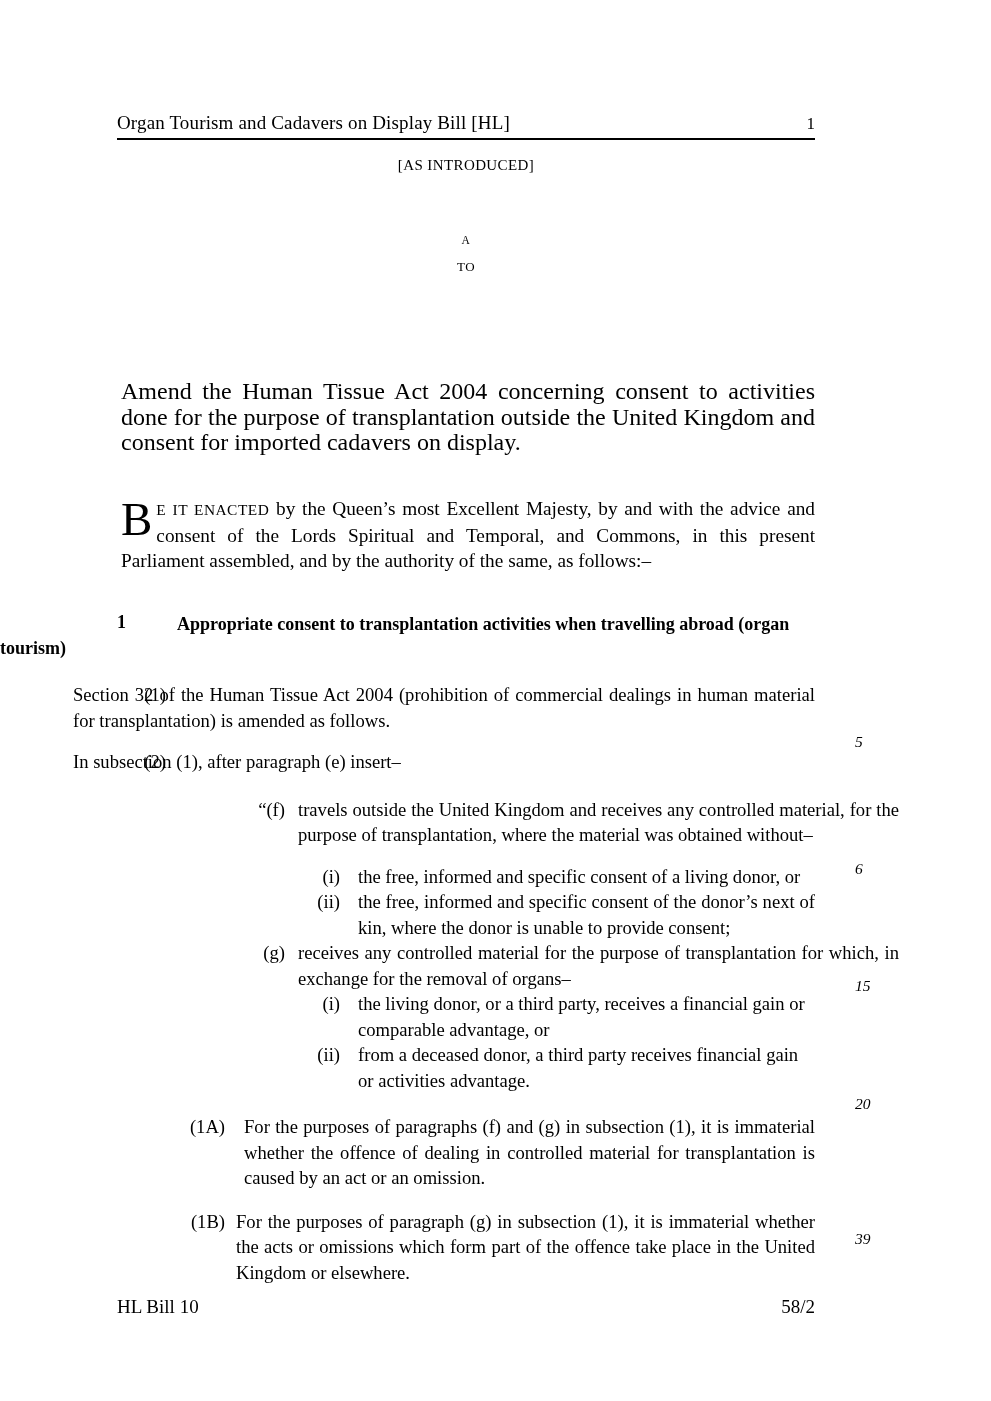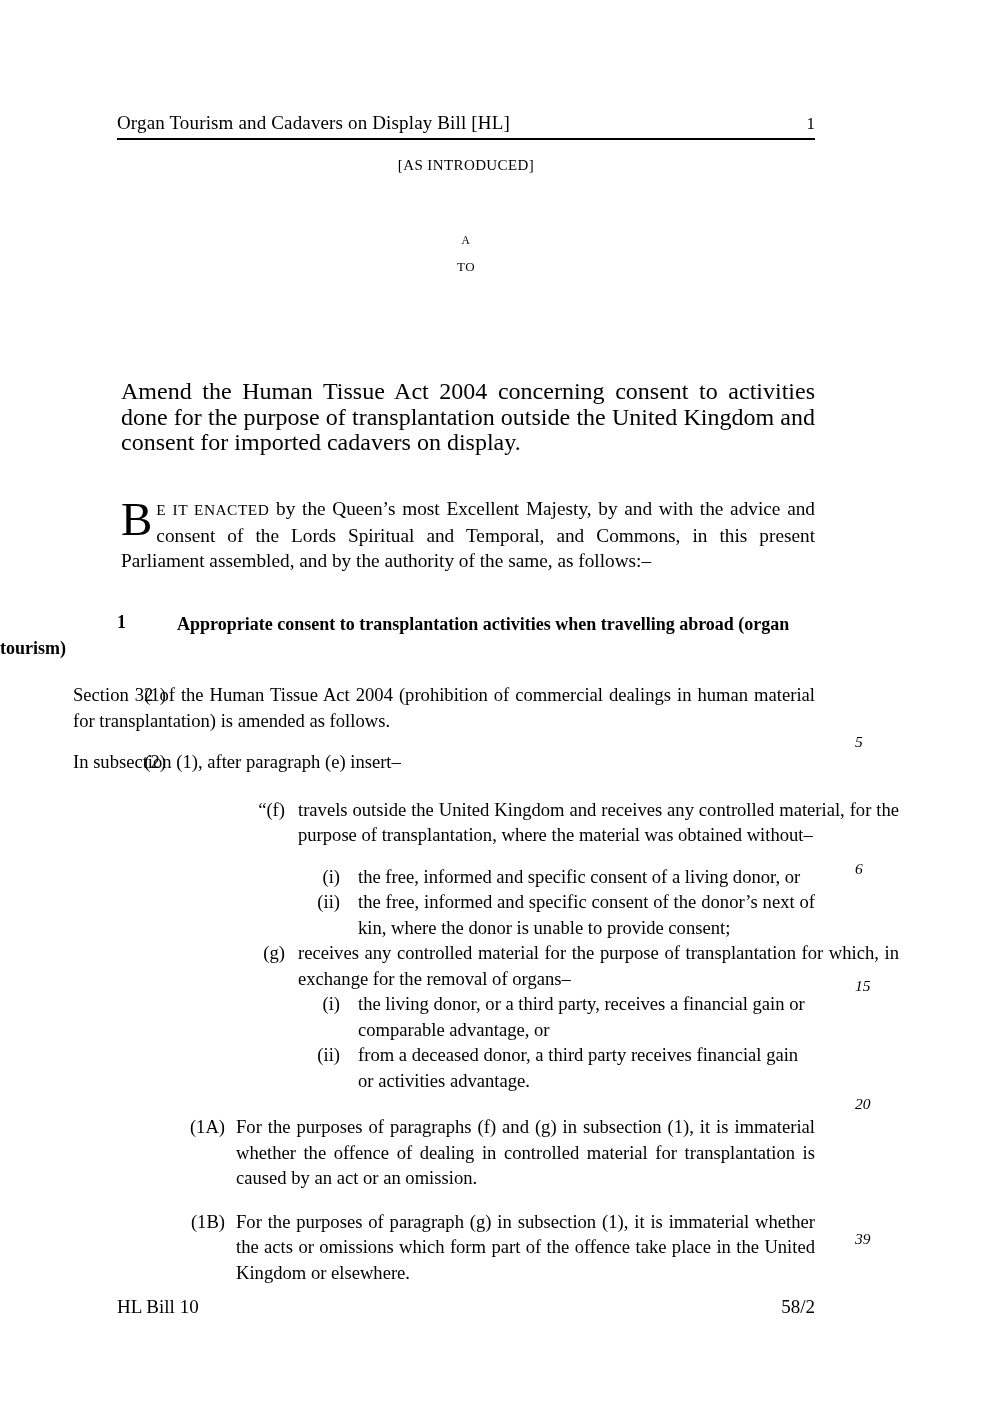--- a/index.html
+++ b/index.html
@@ -262,21 +262,21 @@
     <div class="item lvl-subpara" style="margin-bottom:0;">
       <span class="lbl">(i)</span>
       <div class="txt ragged">the living donor, or a third party, receives a financial gain or comparable advantage, or</div>
     </div>
 
     <div class="item lvl-subpara" style="margin-bottom:0;">
       <span class="lbl">(ii)</span>
       <div class="txt ragged">from a deceased donor, a third party receives financial gain or activities advantage.</div>
     </div>
 
-    <div class="item lvl-subw" style="margin-top:21px;margin-bottom:18px;">
+    <div class="item lvl-subw" style="margin-top:21px;margin-bottom:18px;padding-left:8px;">
       <span class="lbl">(1A)</span>
       <div class="txt">For the purposes of paragraphs (f) and (g) in subsection (1), it is immaterial whether the offence of dealing in controlled material for transplantation is caused by an act or an omission.</div>
     </div>
 
     <div class="item lvl-subw">
       <span class="lbl">(1B)</span>
       <div class="txt">For the purposes of paragraph (g) in subsection (1), it is immaterial whether the acts or omissions which form part of the offence take place in the United Kingdom or elsewhere.</div>
     </div>
 
   </div>

